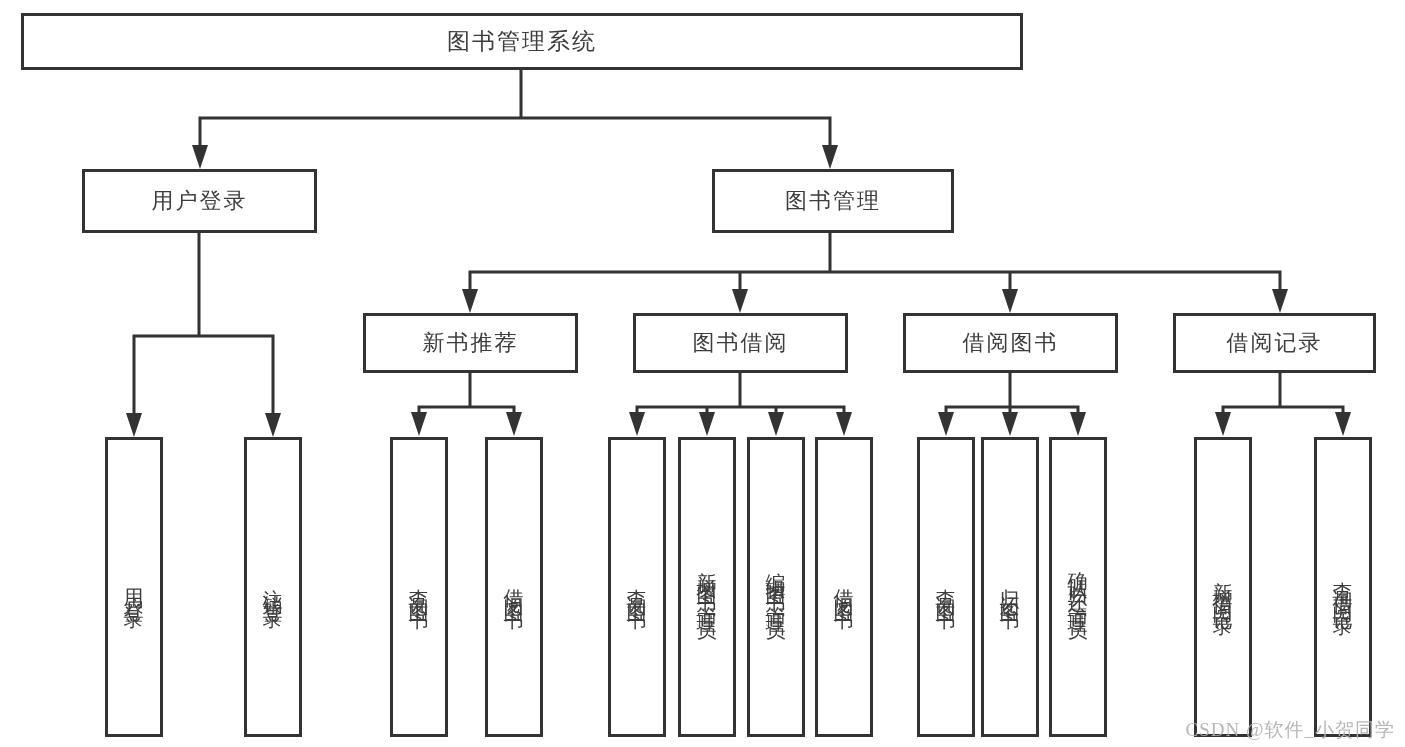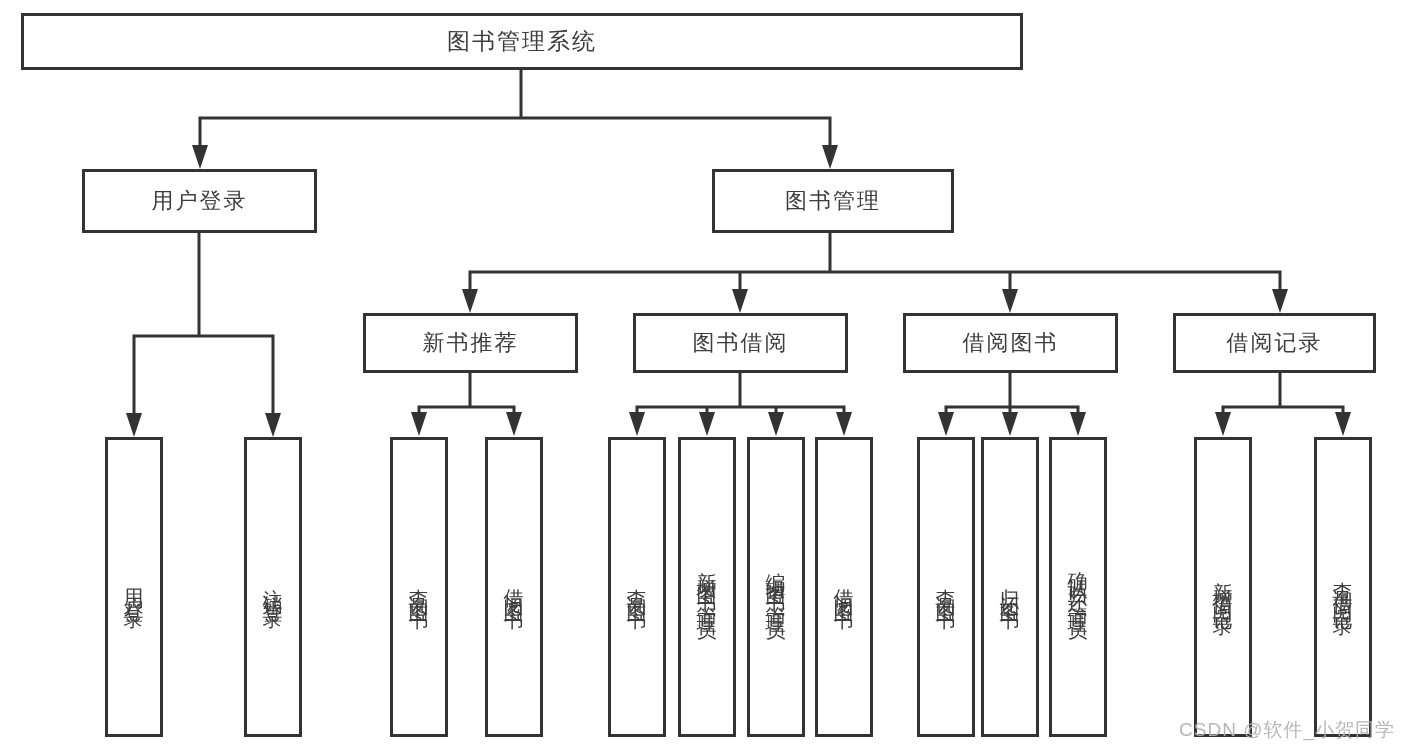--- a/index.html
+++ b/index.html
@@ -1,18 +1,18 @@
 <!DOCTYPE html>
 <html><head>
 <meta charset="utf-8">
 <style>
   html,body{margin:0;padding:0;background:#ffffff;}
   .canvas{
     position:relative;width:1405px;height:747px;background:#ffffff;
-    font-family:Liberation Sans, sans-serif;overflow:hidden;
+    font-family:Liberation Serif, serif;overflow:hidden;
   }
   .connector-svg{position:absolute;left:0;top:0;}
   .hbox{
     position:absolute;box-sizing:border-box;background:#ffffff;
     border:3px solid #333333;display:flex;align-items:center;justify-content:center;
     color:#3d3d3d;letter-spacing:2px;
   }
   .hbox.root{font-size:23px;}
   .hbox.branch{font-size:22px;}
   .vbox{

